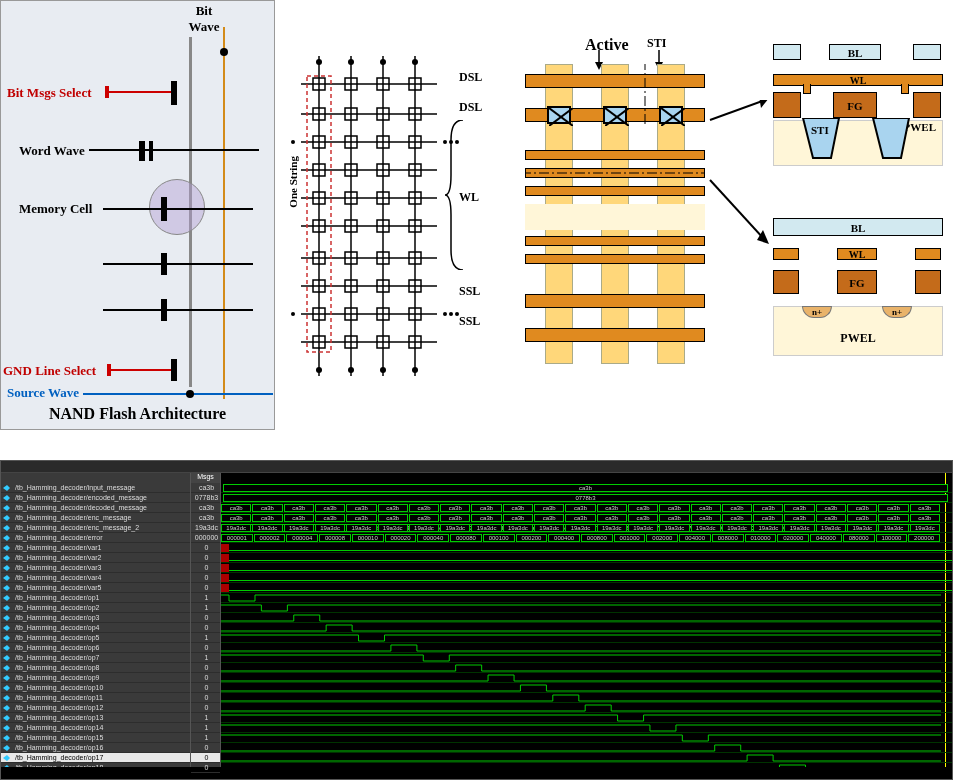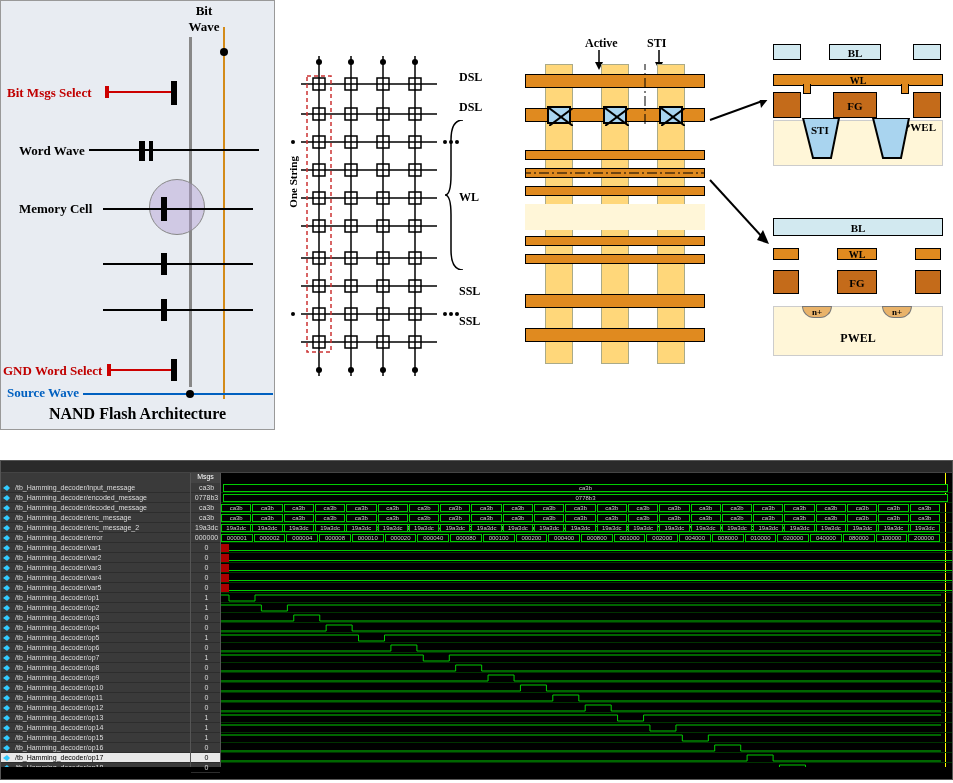--- a/index.html
+++ b/index.html
@@ -68,21 +68,21 @@
     <div class="abs lbl" style="left:18px; top:200px;">Memory Cell</div>
     <div class="abs mem-circle" style="left:148px; top:178px;"></div>
     <div class="abs hline" style="left:102px; top:207px; width:150px;"></div>
     <div class="abs t-gate" style="left:160px; top:196px; width:6px; height:24px;"></div>
 
     <div class="abs hline" style="left:102px; top:262px; width:150px;"></div>
     <div class="abs t-gate" style="left:160px; top:252px; width:6px; height:22px;"></div>
     <div class="abs hline" style="left:102px; top:308px; width:150px;"></div>
     <div class="abs t-gate" style="left:160px; top:298px; width:6px; height:22px;"></div>
 
-    <div class="abs lbl-red" style="left:2px; top:362px;">GND Word Select</div>
+    <div class="abs lbl-red" style="left:2px; top:362px;">GND Line Select</div>
     <div class="abs" style="left:110px; top:368px; width:64px; height:2px; background:#c00;"></div>
     <div class="abs" style="left:106px; top:363px; width:4px; height:12px; background:#c00;"></div>
     <div class="abs t-gate" style="left:170px; top:358px; width:6px; height:22px;"></div>
 
     <div class="abs" style="left:6px; top:384px; color:#0060c0; font-weight:bold;">Source Wave</div>
     <div class="abs" style="left:82px; top:392px; width:190px; height:2px; background:#0060c0;"></div>
     <div class="abs node" style="left:185px; top:389px; background:#000;"></div>
     <div class="nand-title">NAND Flash Architecture</div>
   </div>
 
@@ -188,21 +188,21 @@
     <div class="abs" style="left:184px; top:70px; font-weight:bold; font-size:12px;">DSL</div>
     <div class="abs" style="left:184px; top:100px; font-weight:bold; font-size:12px;">DSL</div>
     <div class="abs" style="left:184px; top:190px; font-weight:bold; font-size:12px;">WL</div>
     <div class="abs" style="left:184px; top:284px; font-weight:bold; font-size:12px;">SSL</div>
     <div class="abs" style="left:184px; top:314px; font-weight:bold; font-size:12px;">SSL</div>
 
     <svg class="abs" style="left:170px; top:120px;" width="24" height="150">
       <path d="M18 0 Q6 0 6 20 L6 55 Q6 75 0 75 Q6 75 6 95 L6 130 Q6 150 18 150" stroke="#000" fill="none" stroke-width="1.5"></path>
     </svg>
 
-    <div class="abs lbl" style="left:310px; top:36px; font-size:12px;">Active</div>
+    <div class="abs lbl" style="left:310px; top:36px; font-size:16px;">Active</div>
     <div class="abs lbl" style="left:372px; top:36px; font-size:12px;">STI</div>
     <svg class="abs" style="left:310px; top:48px;" width="100" height="24">
       <line x1="14" y1="2" x2="14" y2="18" stroke="#000" stroke-width="1.5"></line>
         <polygon points="14,22 10,14 18,14" fill="#000"></polygon>
       <line x1="74" y1="2" x2="74" y2="18" stroke="#000" stroke-width="1.5"></line>
         <polygon points="74,22 70,14 78,14" fill="#000"></polygon>
     </svg>
 
     <div class="abs" style="left:250px; top:64px; width:180px; height:300px;">
 

